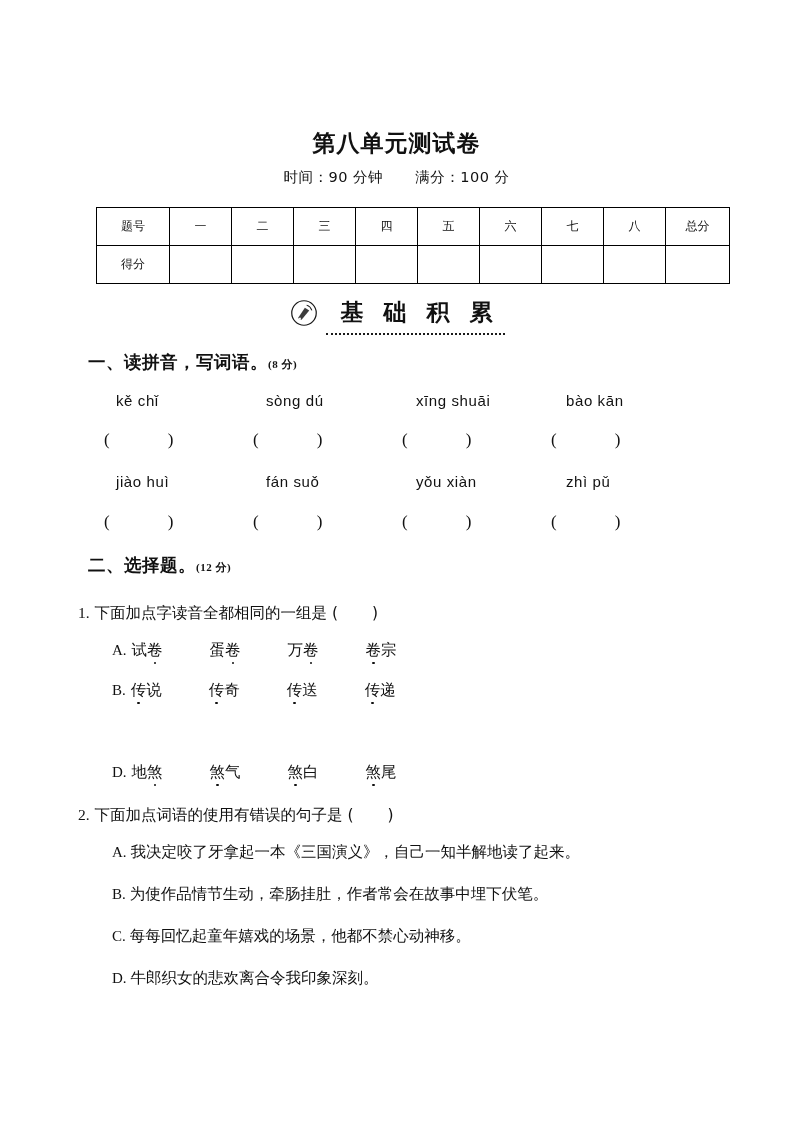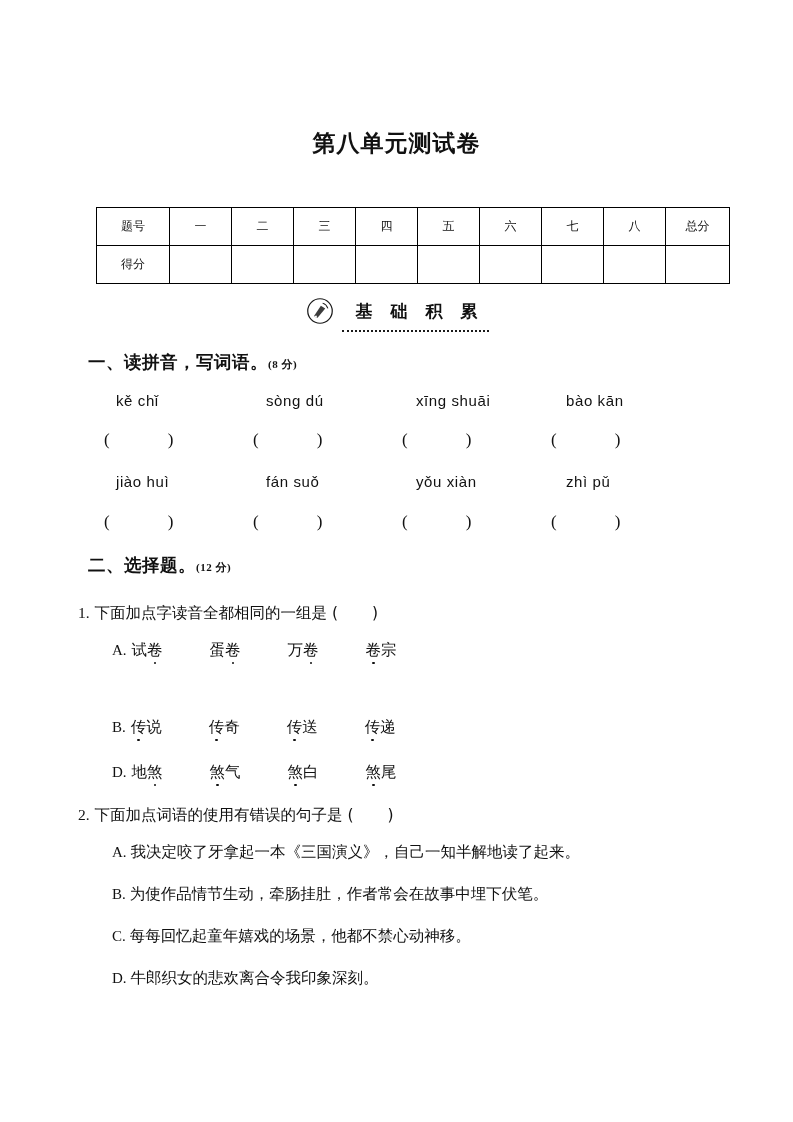--- a/index.html
+++ b/index.html
@@ -84,21 +84,21 @@
   .banner-inner {
     display: inline-block;
     position: relative;
     padding-bottom: 7px;
   }
   .banner-row { display: flex; align-items: center; gap: 9px; }
   .banner-icon { width: 28px; height: 28px; flex: 0 0 28px; }
   .banner-text {
     font-family: "DejaVu Sans", "Liberation Sans", sans-serif;
     font-weight: bold;
-    font-size: 17px;
+    font-size: 23px;
     letter-spacing: 6px;
     padding-right: 4px;
     margin-left: 13px;
   }
   .banner-dots {
     position: absolute;
     left: 36px; right: -2px;
     bottom: 0;
     border-bottom: 2px dotted #1a1a1a;
   }
@@ -199,20 +199,25 @@
     border-radius: 50%;
     background: #111111;
   }
 </style>
 </head>
 <body>
 
 <div class="page">
 
   <div class="doc-title">第八单元测试卷</div>
+  <div class="doc-meta">
+    <span>时间：90 分钟</span>
+    <span class="meta-gap"></span>
+    <span>满分：100 分</span>
+  </div>
 
   <div class="score-table-wrap">
     <table class="score-table">
       <tbody>
         <tr>
           <td class="label-cell">题号</td>
           <td class="num-cell">一</td>
           <td class="num-cell">二</td>
           <td class="num-cell">三</td>
           <td class="num-cell">四</td>
@@ -291,21 +296,21 @@
 
   <div class="q-stem" style="top:603px;">
     <span class="qnum">1.</span>
     <span>下面加点字读音全都相同的一组是</span>
     <span><span>(</span><span class="blank"></span><span>)</span></span>
   </div>
 
   <div class="opt-line" style="top:640px;">
     <span class="olabel">A.</span><span class="word">试<span class="dot">卷</span></span><span class="word">蛋<span class="dot">卷</span></span><span class="word">万<span class="dot">卷</span></span><span class="word"><span class="dot">卷</span>宗</span>
   </div>
-  <div class="opt-line" style="top:680px;margin-top:37px;">
+  <div class="opt-line" style="top:680px;">
     <span class="olabel">B.</span><span class="word"><span class="dot">传</span>说</span><span class="word"><span class="dot">传</span>奇</span><span class="word"><span class="dot">传</span>送</span><span class="word"><span class="dot">传</span>递</span>
   </div>
   <div class="opt-line" style="top:762px;">
     <span class="olabel">D.</span><span class="word">地<span class="dot">煞</span></span><span class="word"><span class="dot">煞</span>气</span><span class="word"><span class="dot">煞</span>白</span><span class="word"><span class="dot">煞</span>尾</span>
   </div>
 
   <div class="q-stem" style="top:805px;">
     <span class="qnum">2.</span>
     <span>下面加点词语的使用有错误的句子是</span>
     <span><span>(</span><span class="blank"></span><span>)</span></span>

